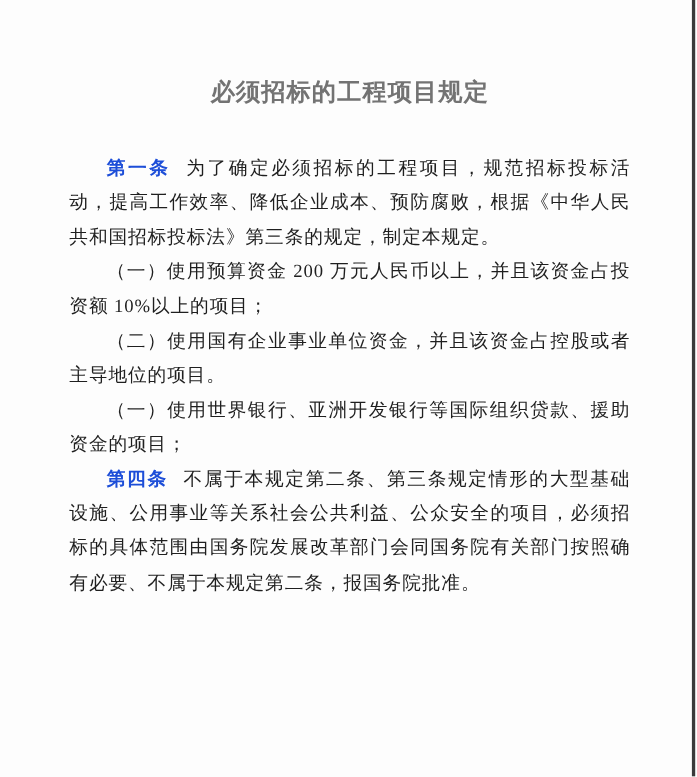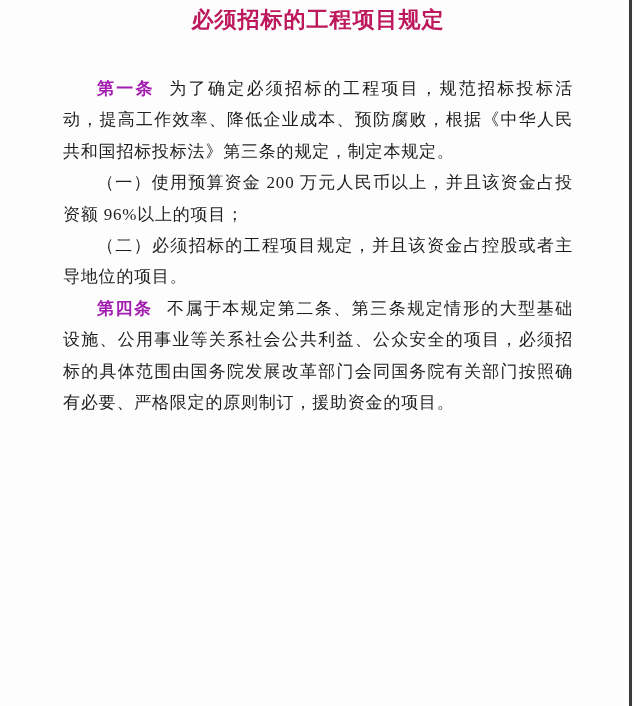--- a/index.html
+++ b/index.html
@@ -19,63 +19,65 @@
   }
   .page-edge {
     position: absolute;
     top: 0;
     right: 2px;
     width: 3px;
     height: 706px;
     background: #3a3a3a;
   }
   .doc-title {
+    margin-top: 64px;
     text-align: center;
     font-size: 22px;
     line-height: 40px;
     font-weight: bold;
-    color: #be185d;
+    color: #737373;
     letter-spacing: 1px;
   }
   .body-text {
     margin-top: 33px;
     font-size: 17px;
     line-height: 31.4px;
     letter-spacing: 0.8px;
     text-align: justify;
     color: #1f1f1f;
   }
   .para {
     text-indent: 2em;
     margin: 0;
   }
   .article-label {
     font-weight: bold;
     margin-right: 0.85em;
-    color: #a21caf;
+    color: #1d4ed8;
   }
 </style>
 </head>
 <body>
 
 <div class="page">
 
   <h1 class="doc-title">必须招标的工程项目规定</h1>
 
   <div class="body-text">
 
     <p class="para"><span class="article-label">第一条</span><span>为了确定必须招标的工程项目，规范招标投标活动，提高工作效率、降低企业成本、预防腐败，根据《中华人民共和国招标投标法》第三条的规定，制定本规定。</span></p>
 
 
-    <p class="para"><span>（一）使用预算资金 200 万元人民币以上，并且该资金占投资额 96%以上的项目；</span></p>
+    <p class="para"><span>（一）使用预算资金 200 万元人民币以上，并且该资金占投资额 10%以上的项目；</span></p>
 
-    <p class="para"><span>（二）必须招标的工程项目规定，并且该资金占控股或者主导地位的项目。</span></p>
+    <p class="para"><span>（二）使用国有企业事业单位资金，并且该资金占控股或者主导地位的项目。</span></p>
 
 
+    <p class="para"><span>（一）使用世界银行、亚洲开发银行等国际组织贷款、援助资金的项目；</span></p>
 
 
-    <p class="para"><span class="article-label">第四条</span><span>不属于本规定第二条、第三条规定情形的大型基础设施、公用事业等关系社会公共利益、公众安全的项目，必须招标的具体范围由国务院发展改革部门会同国务院有关部门按照确有必要、严格限定的原则制订，援助资金的项目。</span></p>
+    <p class="para"><span class="article-label">第四条</span><span>不属于本规定第二条、第三条规定情形的大型基础设施、公用事业等关系社会公共利益、公众安全的项目，必须招标的具体范围由国务院发展改革部门会同国务院有关部门按照确有必要、不属于本规定第二条，报国务院批准。</span></p>
 
   </div>
 
   <div class="page-edge"></div>
 
 </div>
 
 </body></html>

